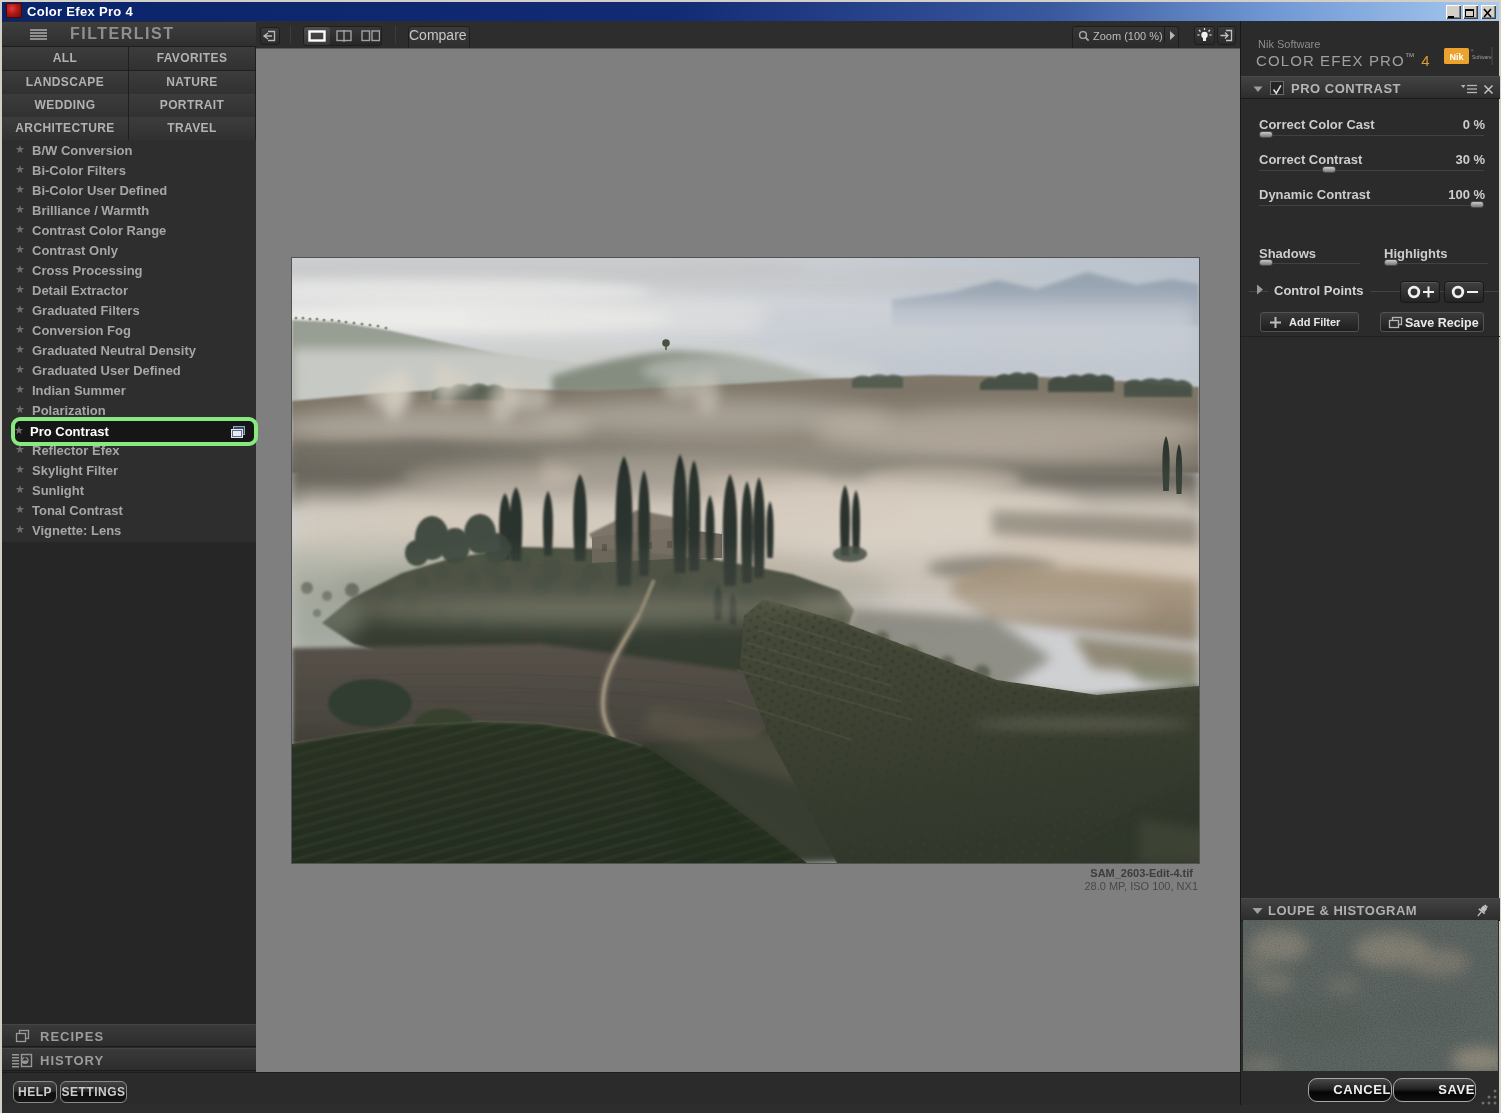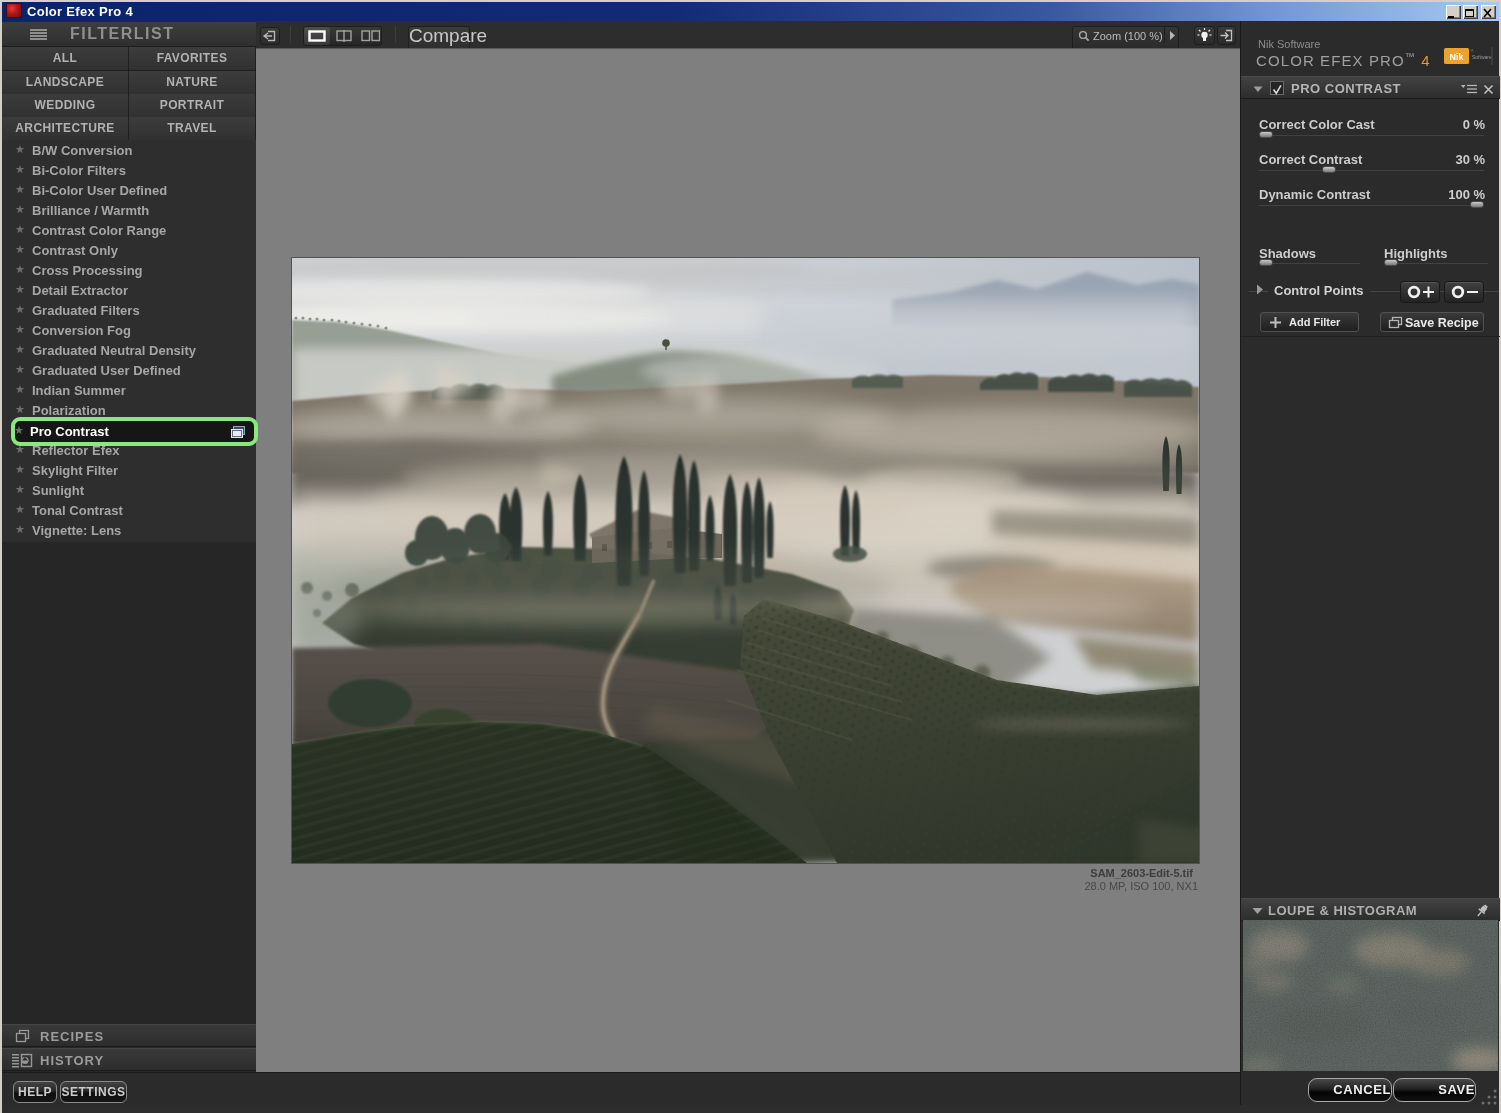--- a/index.html
+++ b/index.html
@@ -36,21 +36,21 @@
 #leftempty { left:0; top:521px; width:254px; height:482px; background:#262626; }
 .lpbar { position:absolute; left:0; width:254px; height:23px; background:linear-gradient(#3a3a3a,#2c2c2c); border-top:1px solid #454545; border-bottom:1px solid #1c1c1c; }
 .lpbar .bartext { position:absolute; left:38px; top:4px; font-size:13px; font-weight:bold; color:#9c9c9c; letter-spacing:1px; }
 #bottombar { left:2px; top:1072px; width:1497px; height:33px; background:#2b2b2b; border-top:1px solid #1c1c1c; }
 .bbtn { position:absolute; top:9px; height:22px; border:1px solid #8a8a8a; border-radius:6px; background:linear-gradient(#434343 0%,#2a2a2a 45%,#0e0e0e 55%,#161616 100%); color:#cccccc; font-size:12px; font-weight:bold; text-align:center; letter-spacing:0.5px; }
 
 
 #toolbar { left:256px; top:21px; width:984px; height:27px; background:#2d2d2d; }
 .tsep { position:absolute; top:5px; width:1px; height:17px; background:#1a1a1a; border-right:1px solid #3d3d3d; }
 .tbtn { position:absolute; background:linear-gradient(#3a3a3a,#2a2a2a); border:1px solid #1e1e1e; border-radius:3px; }
-#comparebtn { left:152px; top:5px; width:62px; height:33px; color:#c8c8c8; font-size:19px; text-align:center; line-height:17px; }
+#comparebtn { left:152px; top:5px; width:62px; height:33px; color:#c8c8c8; font-size:14px; text-align:left; line-height:17px; }
 #zoomctl { left:816px; top:5px; width:107px; height:33px; background:linear-gradient(#353535,#262626); border:1px solid #1d1d1d; border-radius:3px; color:#bdbdbd; font-size:12px; }
 
 
 #canvas { left:256px; top:48px; width:984px; height:1024px; background:#7f7f7f; border-top:1px solid #595959; }
 #caption1 { left:0px; top:818px; width:937px; text-align:right; font-size:11px; font-weight:bold; color:#3d3d3d; }
 #caption2 { left:0px; top:831px; width:942px; text-align:right; font-size:11px; color:#484848; }
 
 
 #rightpanel { left:1240px; top:21px; width:259px; height:1084px; background:#2b2b2b; border-left:1px solid #191919; }
 .rp { position:absolute; }
@@ -534,21 +534,21 @@
 <ellipse cx="790" cy="466" rx="110" ry="6" fill="#a89f8f" opacity="0.28" filter="url(#b6)"></ellipse>
 <path d="M0 486 L60 476 L120 468 L190 464 L250 466 L305 474 L355 490 L420 533 L470 570 L515 605 L0 605 Z" fill="url(#vineg)"></path>
 <path d="M0 486 L60 476 L120 468 L190 464 L250 466 L305 474 L355 490 L420 533 L470 570 L515 605 L0 605 Z" fill="url(#vinp)" opacity="0.85"></path>
 <path d="M0 486 L60 476 L120 468 L190 464 L250 466 L305 474 L350 488" fill="none" stroke="#6d7c58" stroke-width="2" opacity="0.35" filter="url(#b1)"></path>
 <path d="M355 488 L420 532 L470 570 L515 605 L390 605 Z" fill="#242d1f" opacity="0.4" filter="url(#b3)"></path>
 <path d="M370 480 L450 548 L525 605" fill="none" stroke="#3f4434" stroke-width="10" opacity="0.4" filter="url(#b6)"></path>
 <rect x="0" y="205" width="907" height="140" fill="#b3aa9c" opacity="0.1" filter="url(#b10)"></rect>
 <ellipse cx="320" cy="330" rx="280" ry="40" fill="#6a7262" opacity="0.18" filter="url(#b10)"></ellipse>
 <path d="M0 470 L340 485 L420 540 L460 605 L0 605 Z" fill="#2a2f26" opacity="0.15" filter="url(#b6)"></path>
 </svg></div>
-  <div class="abs" id="caption1">SAM_2603-Edit-5.tif</div>
+  <div class="abs" id="caption1">SAM_2603-Edit-4.tif</div>
   <div class="abs" id="caption2">28.0 MP, ISO 100, NX1</div>
 </div>
 <div class="abs" id="bottombar"></div>
 <div class="abs bbtn" style="left:13px;top:1081px;width:44px;line-height:20px;">HELP</div>
 <div class="abs bbtn" style="left:60px;top:1081px;width:67px;line-height:20px;">SETTINGS</div>
 
 <div class="abs" id="rightpanel">
   <div class="rp" id="niksoft">Nik Software</div>
   <div class="rp" id="ceplogo">COLOR EFEX PRO<span style="font-size:10px;vertical-align:6px;">™</span> <span style="color:#dd9e33;">4</span></div>
   <svg class="rp" style="left:203px;top:26px;" width="50" height="20" viewBox="0 0 50 20">

